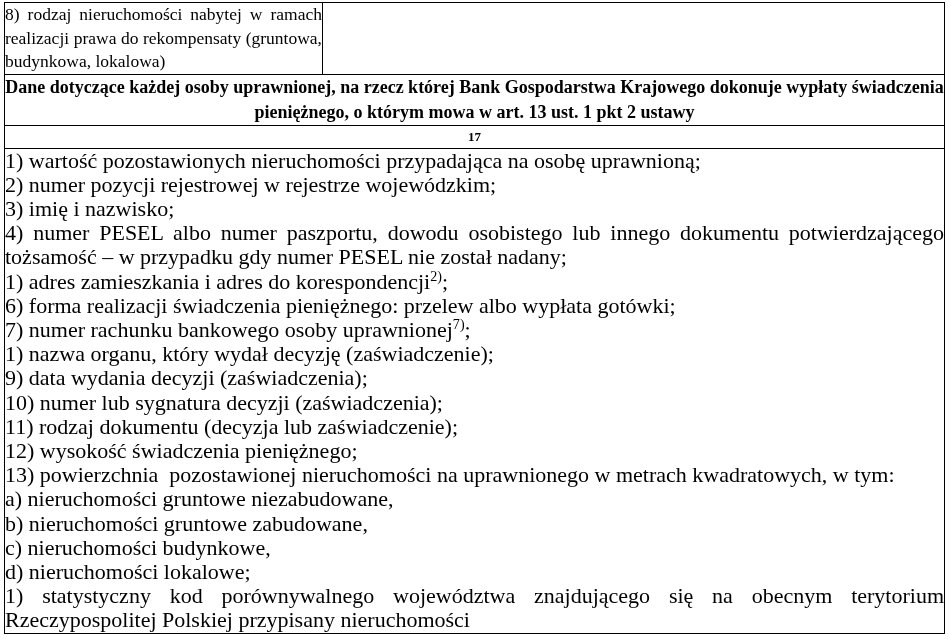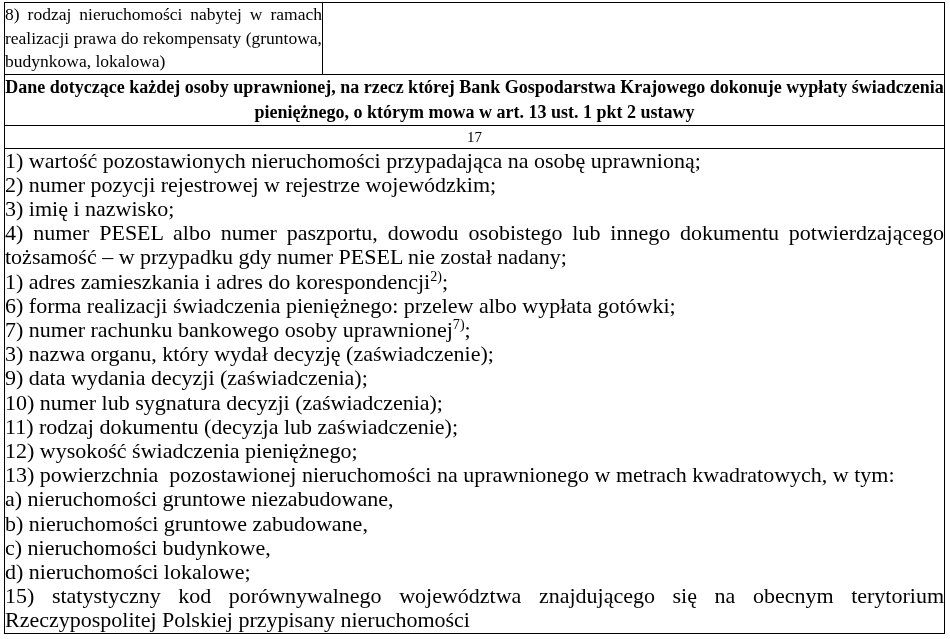--- a/index.html
+++ b/index.html
@@ -67,22 +67,22 @@
     line-height: 25px;
     margin: 0;
   }
 
   
   .cell-number {
     text-align: center;
     padding: 2px 0 3px 0;
   }
   .number-text {
-    font-weight: normal;
-    font-size: 15px;
+    font-weight: bold;
+    font-size: 13px;
     line-height: 22px;
     margin: 0;
   }
 
   
   .cell-list {
     padding: 3px 5px 8px 5px;
   }
   .list-line {
     font-size: 22px;
@@ -135,31 +135,31 @@
       <tr>
         <td class="cell-list" colspan="2">
           <div id="list-container">
               <p class="list-line">1) wartość pozostawionych nieruchomości przypadająca na osobę uprawnioną;</p>
               <p class="list-line">2) numer pozycji rejestrowej w rejestrze wojewódzkim;</p>
               <p class="list-line">3) imię i nazwisko;</p>
               <p class="list-line justified">4) numer PESEL albo numer paszportu, dowodu osobistego lub innego dokumentu potwierdzającego tożsamość – w przypadku gdy numer PESEL nie został nadany;</p>
               <p class="list-line"><span>1) adres zamieszkania i adres do korespondencji</span><sup>2)</sup><span>;</span></p>
               <p class="list-line">6) forma realizacji świadczenia pieniężnego: przelew albo wypłata gotówki;</p>
               <p class="list-line"><span>7) numer rachunku bankowego osoby uprawnionej</span><sup>7)</sup><span>;</span></p>
-              <p class="list-line">3) nazwa organu, który wydał decyzję (zaświadczenie);</p>
+              <p class="list-line">1) nazwa organu, który wydał decyzję (zaświadczenie);</p>
               <p class="list-line">9) data wydania decyzji (zaświadczenia);</p>
               <p class="list-line">10) numer lub sygnatura decyzji (zaświadczenia);</p>
               <p class="list-line">11) rodzaj dokumentu (decyzja lub zaświadczenie);</p>
               <p class="list-line">12) wysokość świadczenia pieniężnego;</p>
               <p class="list-line">13) powierzchnia  pozostawionej nieruchomości na uprawnionego w metrach kwadratowych, w tym:</p>
               <p class="list-line">a) nieruchomości gruntowe niezabudowane,</p>
               <p class="list-line">b) nieruchomości gruntowe zabudowane,</p>
               <p class="list-line">c) nieruchomości budynkowe,</p>
               <p class="list-line">d) nieruchomości lokalowe;</p>
-              <p class="list-line justified">15) statystyczny kod porównywalnego województwa znajdującego się na obecnym terytorium Rzeczypospolitej Polskiej przypisany nieruchomości</p>
+              <p class="list-line justified">1) statystyczny kod porównywalnego województwa znajdującego się na obecnym terytorium Rzeczypospolitej Polskiej przypisany nieruchomości</p>
             </div>
         </td>
       </tr>
 
     </tbody>
   </table>
 
 </div>
 
 </body></html>

